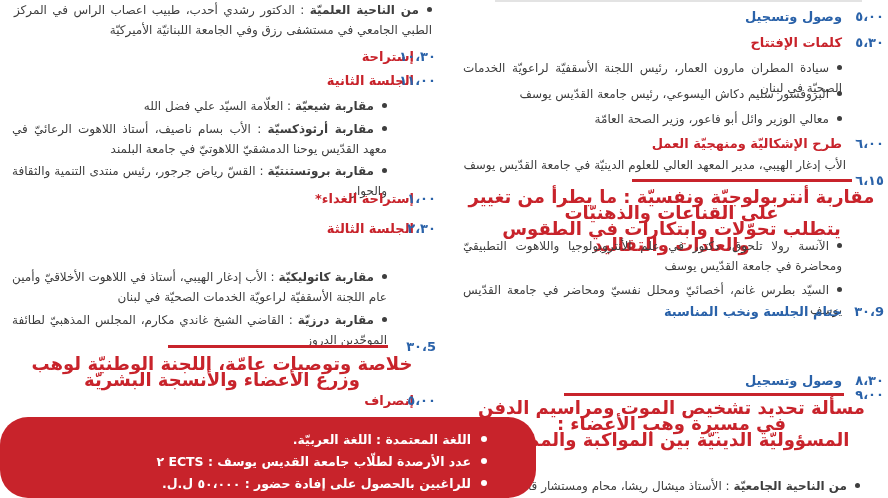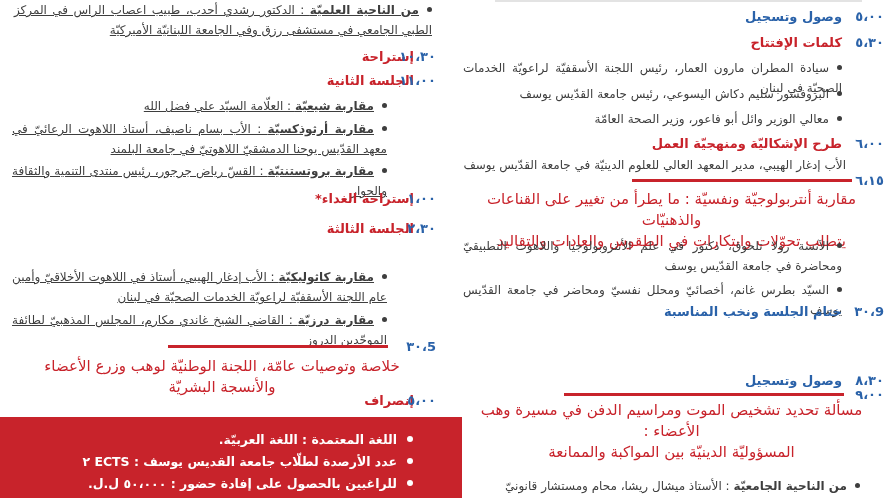--- a/index.html
+++ b/index.html
@@ -26,50 +26,51 @@
 
   .lbl{display:block;font-weight:bold;font-size:13px;line-height:18px;}
   #col-right .lbl{margin-right:46px;}
   #col-left .lbl{margin-right:30px;}
   .red{color:var(--red);}
   .blue{color:var(--blue);}
 
   .item{font-size:12px;line-height:20px;color:var(--text);text-align:justify;}
   #col-right .item{margin-right:46px;margin-left:8px;}
   #col-right .item.outer{margin-right:28px;margin-left:8px;}
-  #col-left .item{margin-right:57px;margin-left:12px;text-decoration:underline;}
+  #col-left .item{margin-right:57px;margin-left:12px;}
   #col-left .item.outer{margin-right:12px;margin-left:14px;}
   .item .lead{font-weight:bold;}
 
   .dot{
     display:inline-block;width:5px;height:5px;border-radius:50%;
     background:var(--text);margin-left:8px;vertical-align:2px;
   }
 
   .heading{
-    color:var(--red);font-weight:normal;font-size:15px;line-height:21px;
+    color:var(--red);font-weight:bold;font-size:18px;line-height:16px;
     text-align:center;display:block;
   }
   #col-right .heading{margin:0 12px;}
   #col-left .heading{margin:0 22px;}
 
   .rule{position:absolute;height:3px;background:var(--red);top:7px;}
 
   .banner{
     position:absolute;background:var(--red);color:#ffffff;
     font-weight:bold;font-size:13.5px;height:21px;line-height:21px;
     text-align:center;
   }
 
   .top-strip{position:absolute;left:495px;top:0;width:367px;height:2px;background:#e3e3e3;}
 
   .notes{
-    position:absolute;left:0;top:417px;width:462px;height:81px;
+    position:absolute;left:0;top:417px;width:536px;height:81px;
     background:var(--red);color:#ffffff;
     padding:12px 49px 0 10px;
+    border-radius:28px;
   }
   .note{font-size:12.5px;font-weight:bold;line-height:22px;text-align:right;white-space:nowrap;}
   .note .dot{background:#ffffff;width:6px;height:6px;margin-left:10px;}
 </style>
 </head>
 <body>
 
 <div class="page">
 
   <div class="top-strip"></div>

